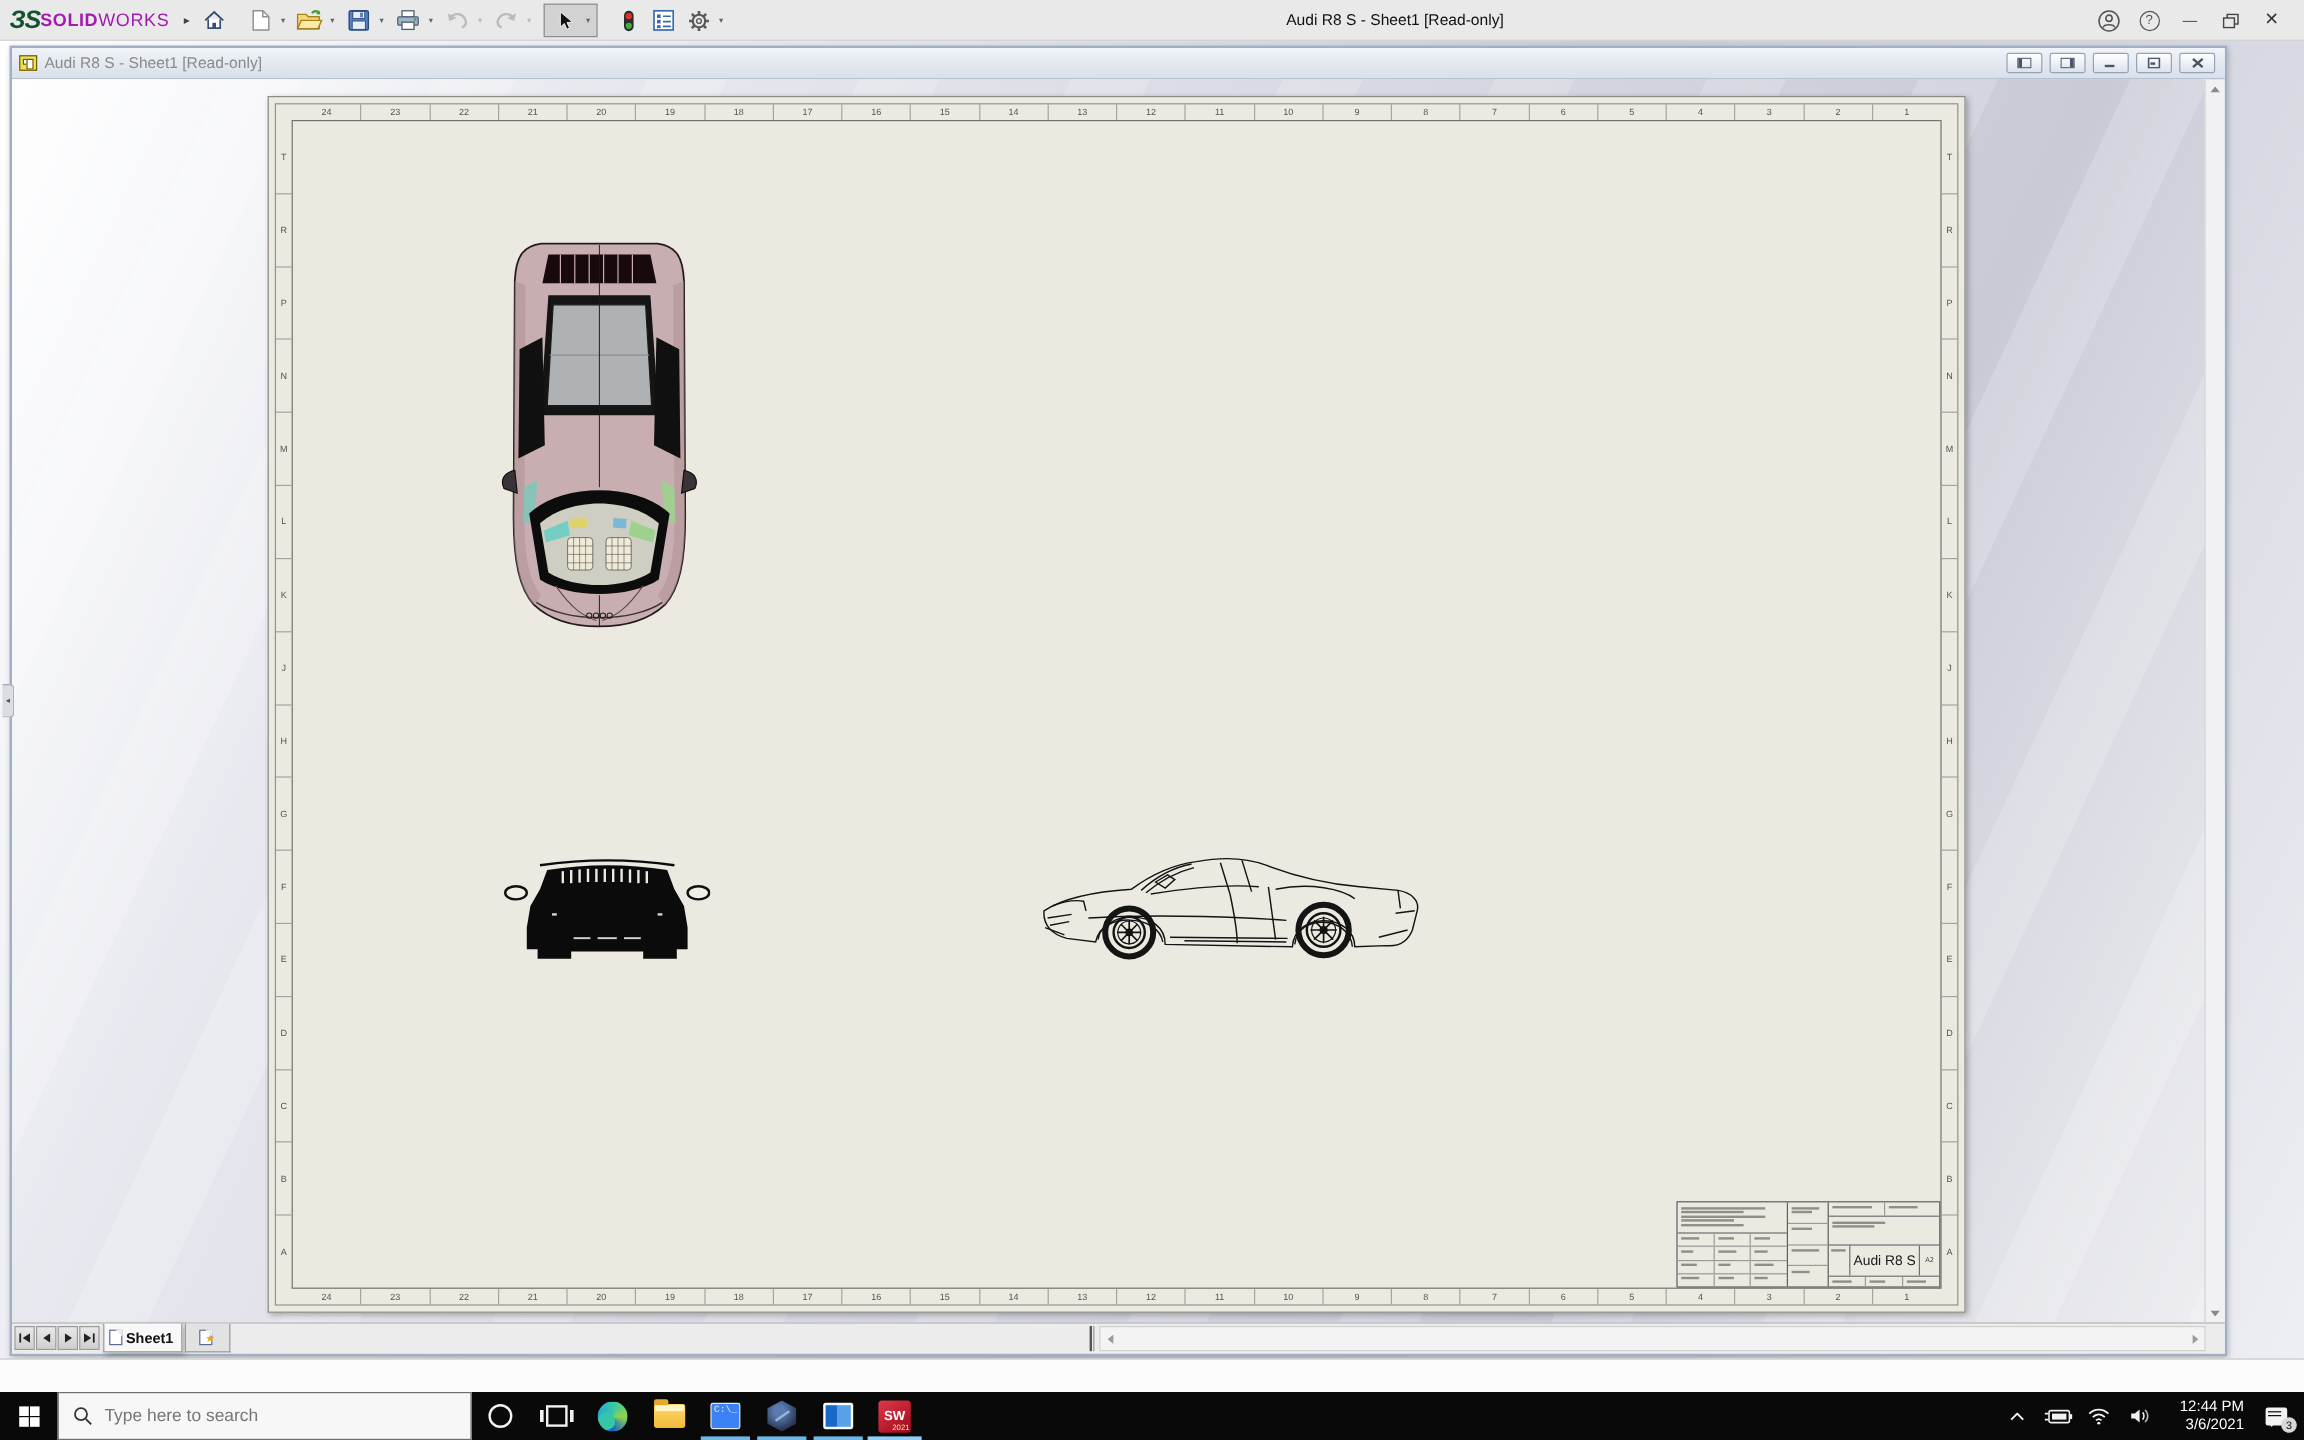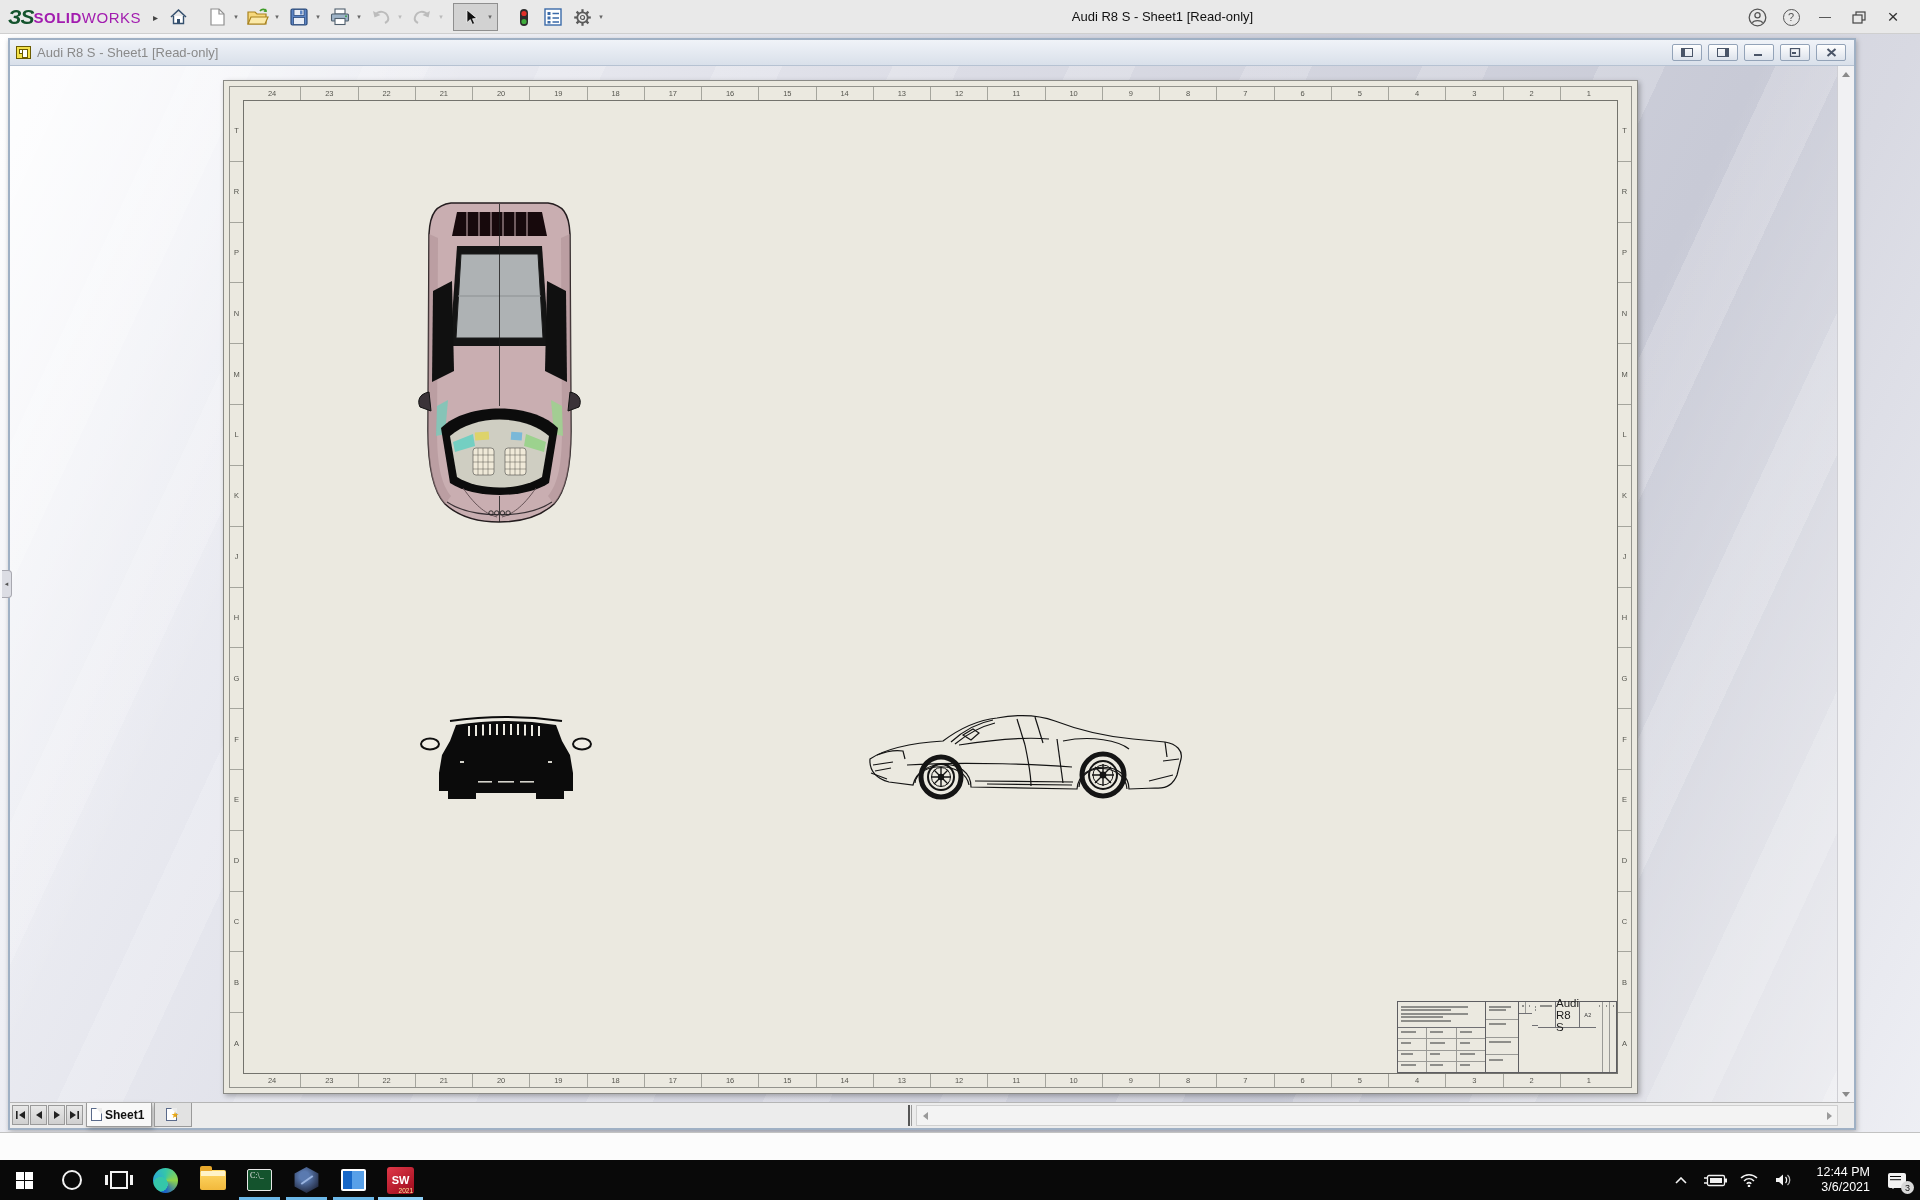--- a/index.html
+++ b/index.html
@@ -85,21 +85,21 @@
   .tb-left { width:92px; border-right:1px solid #5e5e62; display:flex; flex-direction:column; }
   .tb-notes { height:26px; border-bottom:1px solid #707074; padding:2px; }
   .tb-tol { flex:1; display:flex; flex-direction:column; }
   .tb-tolrow { flex:1; border-bottom:1px solid #9a9a96; display:flex; }
   .tb-tolrow:last-child { border-bottom:none; }
   .tb-tolcell { flex:1; border-right:1px solid #9a9a96; padding:1px 2px; }
   .tb-tolcell:last-child { border-right:none; }
   .tb-mid { width:34px; border-right:1px solid #5e5e62; display:flex; flex-direction:column; }
   .tb-midrow { flex:1; border-bottom:1px solid #9a9a96; padding:2px; }
   .tb-midrow:last-child { border-bottom:none; }
-  .tb-right { flex:1; display:flex; flex-direction:row; }
+  .tb-right { flex:1; display:flex; flex-direction:column; }
   .tb-r1 { height:12px; border-bottom:1px solid #707074; display:flex; }
   .tb-r1 > div { flex:1; border-right:1px solid #9a9a96; padding:1px 2px; }
   .tb-r1 > div:last-child { border-right:none; }
   .tb-r2 { height:24px; border-bottom:1px solid #707074; padding:2px; }
   .tb-r3 { height:26px; border-bottom:1px solid #707074; display:flex; }
   .tb-size { width:18px; border-right:1px solid #707074; padding:1px; }
   .tb-title { flex:1; display:flex; align-items:center; justify-content:center;
     font-size:11.5px; color:#1c1c1c; font-family:"Liberation Sans", sans-serif; }
   .tb-rev { width:17px; border-left:1px solid #707074; font-size:5.5px; color:#444;
     display:flex; align-items:center; justify-content:center; }
@@ -153,22 +153,22 @@
   .tbslot { width:47px; height:40px; display:flex; align-items:center; justify-content:center; position:relative; }
   .tbslot.running:after { content:""; position:absolute; left:3px; right:3px; bottom:0; height:3px; background:#6cb8e8; }
   .tbslot.active:after { background:#8fd0f8; left:1px; right:1px; }
   .edgeicon { width:25px; height:25px; border-radius:50%;
     background:radial-gradient(circle at 30% 65%, #35c6a9 0 30%, transparent 31%),
       conic-gradient(from 180deg, #1b62c8, #2aa7d8, #35c6a9, #8fd44a, #1b62c8); }
   .foldericon { width:26px; height:20px; background:linear-gradient(#ffd968,#f2b93c); border-radius:2px; position:relative; }
   .foldericon:before { content:""; position:absolute; left:0; top:-4px; width:12px; height:5px;
     background:#e8a82c; border-radius:2px 2px 0 0; }
   .foldericon:after { content:""; position:absolute; left:1px; top:1px; right:1px; height:5px; background:#fff3c8; }
-  .terminicon { width:25px; height:22px; background:#14532d; border:1px solid #e8e8e8; border-radius:2px;
-    color:#e8e8e8; font-family:Liberation Serif, serif; font-size:8px; padding:1px 2px; }
+  .terminicon { width:25px; height:22px; background:#3b82f6; border:1px solid #e8e8e8; border-radius:2px;
+    color:#e8e8e8; font-family:Liberation Mono, monospace; font-size:8px; padding:1px 2px; }
   .hexicon { width:26px; height:26px; clip-path:polygon(50% 0,96% 25%,96% 75%,50% 100%,4% 75%,4% 25%);
     background:radial-gradient(circle at 40% 35%, #5a7ab0 0 20%, #28324c 70%, #141a2a 100%); position:relative; }
   .hexicon:before { content:""; position:absolute; left:6px; top:12px; width:14px; height:2px;
     background:#9ab4e0; transform:rotate(-35deg); }
   .winappicon { width:25px; height:22px; background:#fff; border-radius:2px; padding:2px; }
   .winappicon .inner { width:100%; height:100%; background:linear-gradient(90deg,#1868c8 0 45%, #58a0e8 45%); }
   .swicon { width:27px; height:27px; background:linear-gradient(145deg,#e03848,#9c0a1c); border-radius:3px;
     color:#fff; font-weight:bold; font-size:11px; display:flex; align-items:center; justify-content:center; position:relative; }
   .swicon i { position:absolute; right:1px; bottom:0px; font-style:normal; font-size:6.5px; color:#ffe89a; font-weight:normal; }
   .cortanaicon { width:20px; height:20px; border:2.2px solid #f2f2f2; border-radius:50%; }
@@ -731,20 +731,27 @@
 
 <div class="taskbar">
   <div class="startbtn">
     <div class="winlogo">
         <div></div>
         <div></div>
         <div></div>
         <div></div>
       </div>
   </div>
+  <div class="searchbox">
+    <svg width="16" height="16" viewBox="0 0 16 16">
+        <circle cx="6.5" cy="6.5" r="5" fill="none" stroke="#333" stroke-width="1.5"></circle>
+        <path d="M10.5,10.5 L15,15" stroke="#333" stroke-width="1.5"></path>
+      </svg>
+    <input type="text" placeholder="Type here to search" style="">
+  </div>
   <div class="tbslot">
       <div class="cortanaicon"></div>
     </div>
   <div class="tbslot">
       <div class="taskviewicon"></div>
     </div>
   <div class="tbslot">
       <div class="edgeicon"></div>
     </div>
   <div class="tbslot">

